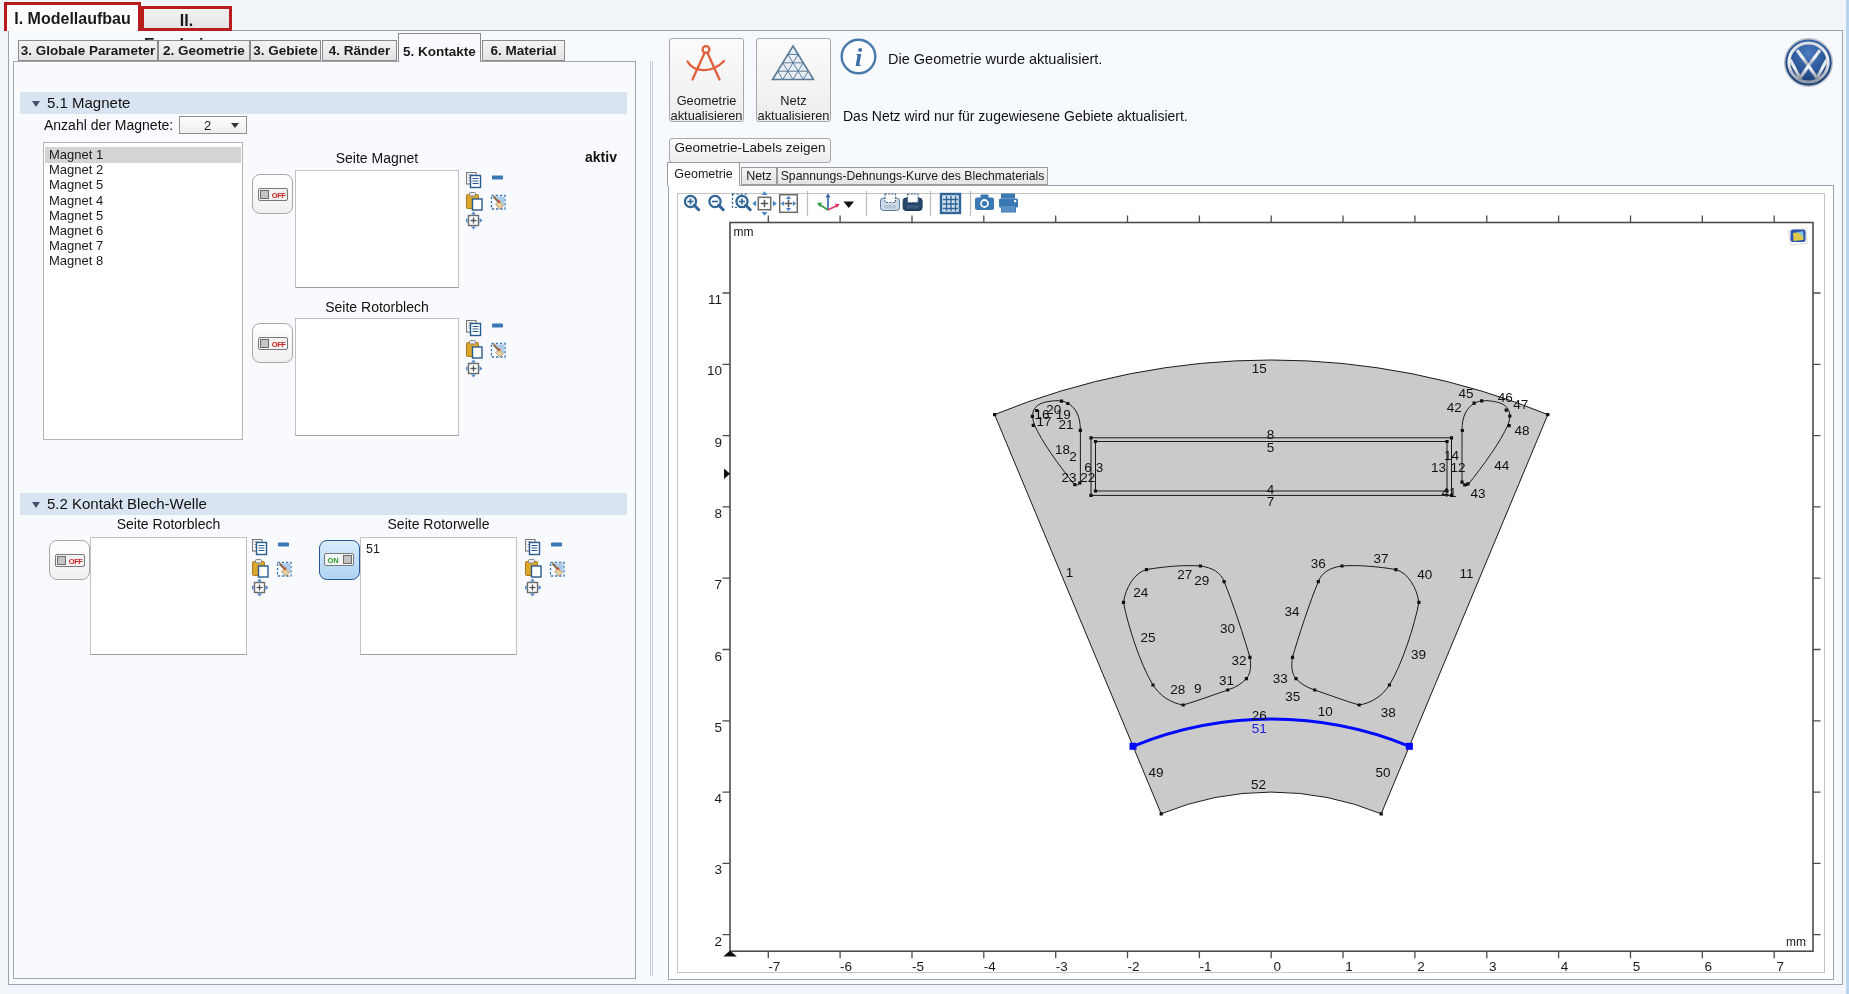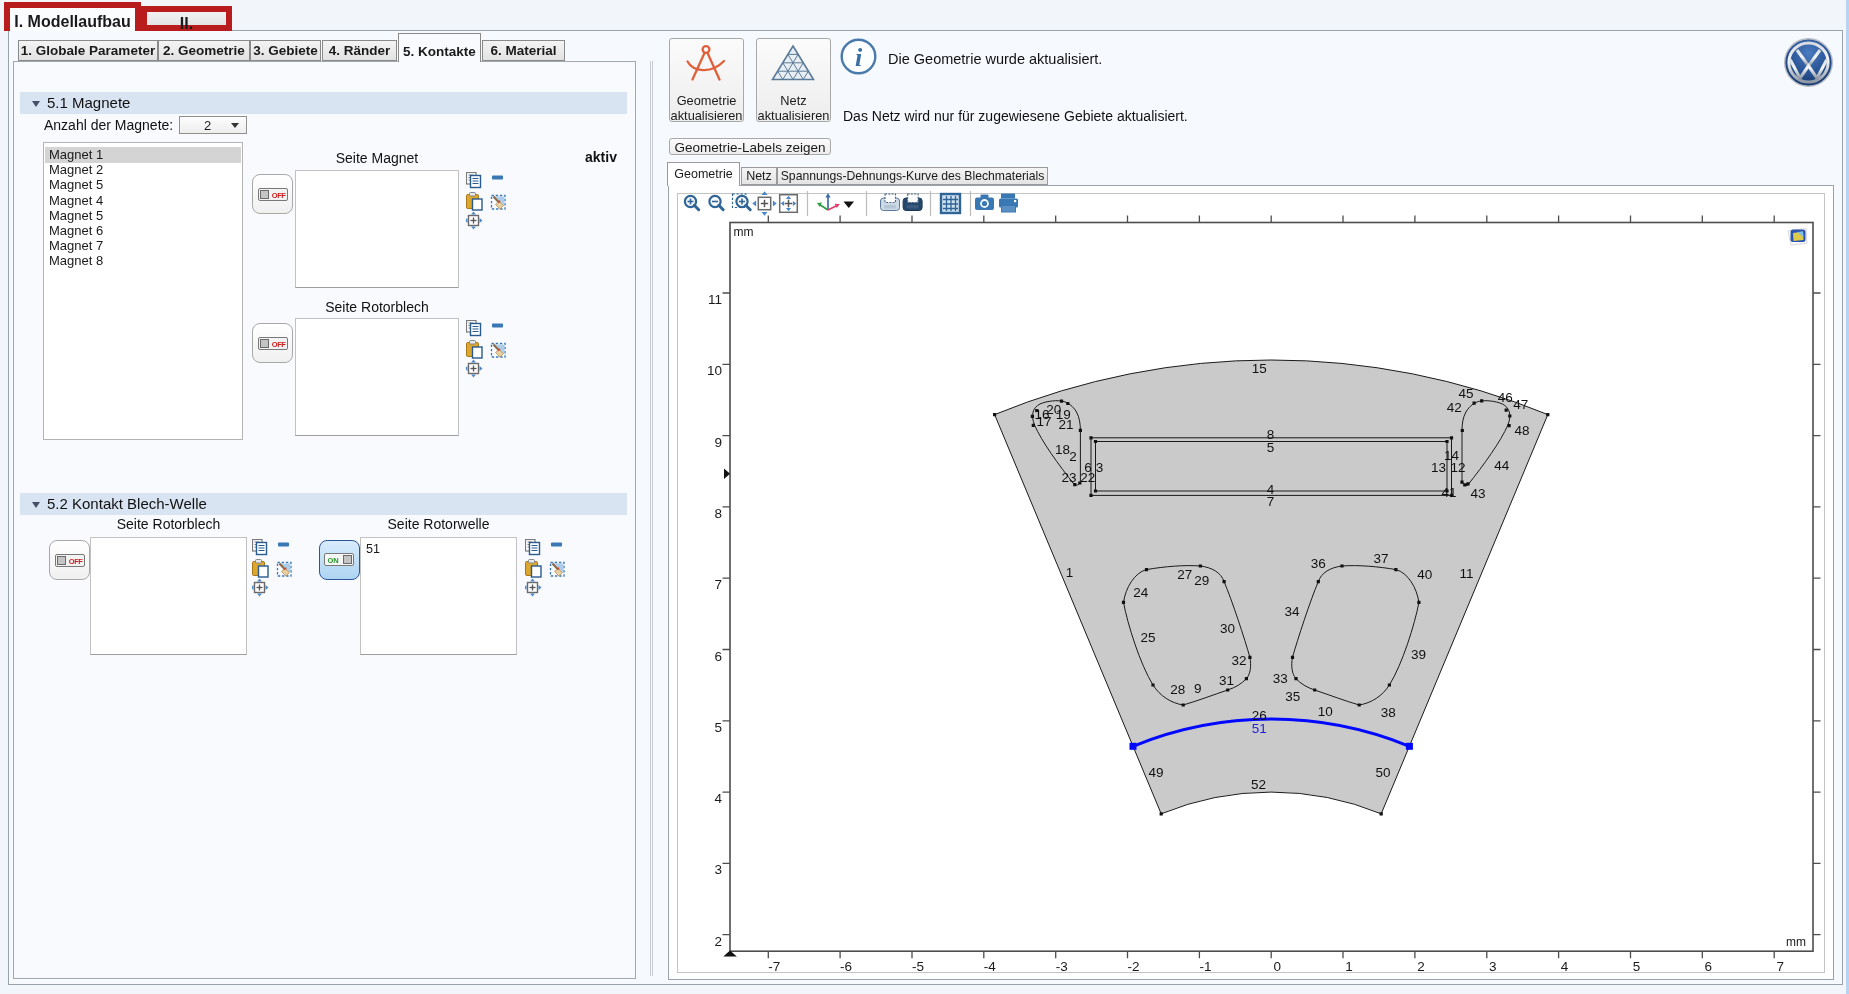--- a/index.html
+++ b/index.html
@@ -1,38 +1,38 @@
 <!DOCTYPE html>
 <html lang="de"><head><meta charset="utf-8">
 <title>App</title>
 <style>
 * { margin:0; padding:0; box-sizing:border-box; }
 html,body { width:1849px; height:994px; overflow:hidden; }
 body { font-family:"Liberation Sans", sans-serif; background:#f2f6fa; position:relative; color:#1a1a1a; }
 .abs { position:absolute; z-index:2; }
-.maintab { position:absolute; border:6px solid #b91c1c; font-weight:bold; font-size:16px; text-align:center; }
+.maintab { position:absolute; border:3px solid #b91c1c; font-weight:bold; font-size:16px; text-align:center; }
 .subtab { position:absolute; border:1px solid #8a8a8a; font-weight:bold; font-size:13.5px; text-align:center; background:linear-gradient(#f4f4f4,#e2e2e2); }
 .rtab { position:absolute; border:1px solid #9a9a9a; font-size:12.5px; text-align:center; background:linear-gradient(#f4f4f4,#e4e4e4); white-space:nowrap; overflow:hidden; }
 .hdr { position:absolute; z-index:2; left:20px; width:607px; height:22px; background:#d9e4f2; font-size:15px; line-height:22px; color:#111;margin-top:24px; }
 .hdr .tri { display:inline-block; width:0; height:0; border-left:4.5px solid transparent; border-right:4.5px solid transparent; border-top:6px solid #44506a; margin:0 7px 1px 12px; }
 .box { position:absolute; z-index:2; background:#ffffff; border:1px solid #c2c2c2; border-bottom-color:#9e9e9e; }
 .lbl { position:absolute; z-index:2; font-size:13.5px; color:#111; white-space:nowrap; }
 .togbtn { position:absolute; z-index:2; width:41px; height:40px; background:linear-gradient(#ffffff,#f0f0f0); border:1px solid #a8a8a8; border-radius:8px; }
 .tog-in { position:absolute; left:5px; top:13px; width:30px; height:13px; background:#f2f2f2; border:1.2px solid #787878; border-radius:2px; }
 .knob { position:absolute; width:9px; height:9px; background:#c4c4c4; border:1.2px solid #6a6a6a; top:0.8px; }
 .offtxt { position:absolute; right:1.5px; top:2px; font-size:7.5px; font-weight:bold; color:#cc1f1f; letter-spacing:-0.4px; }
 .ontxt { position:absolute; left:2.5px; top:2px; font-size:7.5px; font-weight:bold; color:#28962a; letter-spacing:-0.2px; }
 .btn { position:absolute; z-index:2; background:linear-gradient(#fbfbfb,#ededed); border:1px solid #a8a8a8; border-radius:3px; font-size:13.5px; color:#1a1a1a; text-align:center; }
 </style></head><body>
 
 <div style="position:absolute;left:8px;top:30px;width:1835px;height:955px;border:1px solid #9aa2ac;background:#f6f9fd;z-index:0"></div>
 <div class="abs" style="left:1846px;top:0;width:3px;height:994px;background:#b8d4ee"></div>
 <div class="maintab" style="left:4px;top:2px;width:137px;height:29px;background:#fafcfe;border-bottom:none;line-height:28px;z-index:5">I. Modellaufbau</div>
 <div class="maintab" style="left:141px;top:6px;width:91px;height:25px;background:linear-gradient(#f2f2f2,#e4e4e4);line-height:24px;z-index:4">II. Ergebnisse</div>
-<div class="subtab" style="left:18px;top:40px;width:140px;height:21px;line-height:20px;z-index:4">1. Globale Parameter</div>
+<div class="subtab" style="left:18px;top:40px;width:140px;height:21px;line-height:20px;z-index:4">3. Globale Parameter</div>
 <div class="subtab" style="left:158px;top:40px;width:92px;height:21px;line-height:20px;z-index:4">2. Geometrie</div>
 <div class="subtab" style="left:250px;top:40px;width:71px;height:21px;line-height:20px;z-index:4">3. Gebiete</div>
 <div class="subtab" style="left:322px;top:40px;width:75px;height:21px;line-height:20px;z-index:4">4. Ränder</div>
 <div class="subtab" style="left:398px;top:33px;width:83px;height:29px;background:#f8fafd;border-bottom:none;line-height:35px;z-index:5">5. Kontakte</div>
 <div class="subtab" style="left:482px;top:40px;width:83px;height:21px;line-height:20px;z-index:4">6. Material</div>
 <div style="position:absolute;left:13px;top:61px;width:623px;height:918px;border:1px solid #a2a8b0;background:#f8fafd;z-index:0"></div>
 <div class="abs" style="left:650px;top:61px;width:3px;height:915px;border-left:1px solid #c8ccd2;border-right:1px solid #c8ccd2"></div>
 <div class="hdr" style="top:68px"><span class="tri"></span>5.1 Magnete</div>
 <div class="hdr" style="top:469px"><span class="tri"></span>5.2 Kontakt Blech-Welle</div>
 <div class="lbl" style="left:44px;top:117px;font-size:14px">Anzahl der Magnete:</div>
@@ -224,21 +224,21 @@
 <path d="M 30.1 10.4 L 14.8 35.5 M 35.2 18.8 L 25 35.5 M 40.3 27.2 L 35.2 35.5"></path>
 
 </g>
 </svg>
 <svg class="abs" style="left:840px;top:38px" width="37" height="37" viewBox="0 0 37 37">
 <circle cx="18.5" cy="18.5" r="16.8" fill="#fdfeff" stroke="#4a7aab" stroke-width="2.4"></circle>
 <text x="18.5" y="27.5" font-family="Liberation Serif, serif" font-style="italic" font-weight="bold" font-size="26" fill="#3a6ea5" text-anchor="middle">i</text>
 </svg>
 <div class="lbl" style="left:888px;top:51px;font-size:14.5px">Die Geometrie wurde aktualisiert.</div>
 <div class="lbl" style="left:843px;top:108px;font-size:14px">Das Netz wird nur für zugewiesene Gebiete aktualisiert.</div>
-<div class="btn" style="left:669px;top:138px;width:162px;height:17px;line-height:17px">Geometrie-Labels zeigen</div>
+<div class="btn" style="left:669px;top:138px;width:162px;height:25px;line-height:17px">Geometrie-Labels zeigen</div>
 <div class="rtab" style="left:667px;top:162px;width:73px;height:24px;background:#fff;border-bottom:none;line-height:23px;z-index:5">Geometrie</div>
 <div class="rtab" style="left:741px;top:167px;width:36px;height:18px;line-height:17px;z-index:4">Netz</div>
 <div class="rtab" style="left:777px;top:167px;width:271px;height:18px;line-height:17px;z-index:4;font-size:12.2px">Spannungs-Dehnungs-Kurve des Blechmaterials</div>
 <div style="position:absolute;left:668px;top:185px;width:1166px;height:795px;border:1px solid #9aa2ac;background:#ffffff;z-index:0"></div>
 <div style="position:absolute;left:677px;top:193px;width:1148px;height:780px;border:1px solid #c4c4c4;background:#ffffff;z-index:1"></div>
 <div class="abs" style="left:678px;top:190px;z-index:2"><svg width="360" height="30" viewBox="678 190 360 30">
 <circle cx="690.5" cy="201.5" r="5.6" fill="#f8fafc" stroke="#2e6496" stroke-width="2.2"></circle>
       <line x1="694.3" y1="205.3" x2="698.7" y2="209.7" stroke="#2e6496" stroke-width="3" stroke-linecap="round"></line>
       <line x1="687.5" y1="201.5" x2="693.5" y2="201.5" stroke="#2e6496" stroke-width="1.6"></line>
       <line x1="690.5" y1="198.5" x2="690.5" y2="204.5" stroke="#2e6496" stroke-width="1.6"></line>

